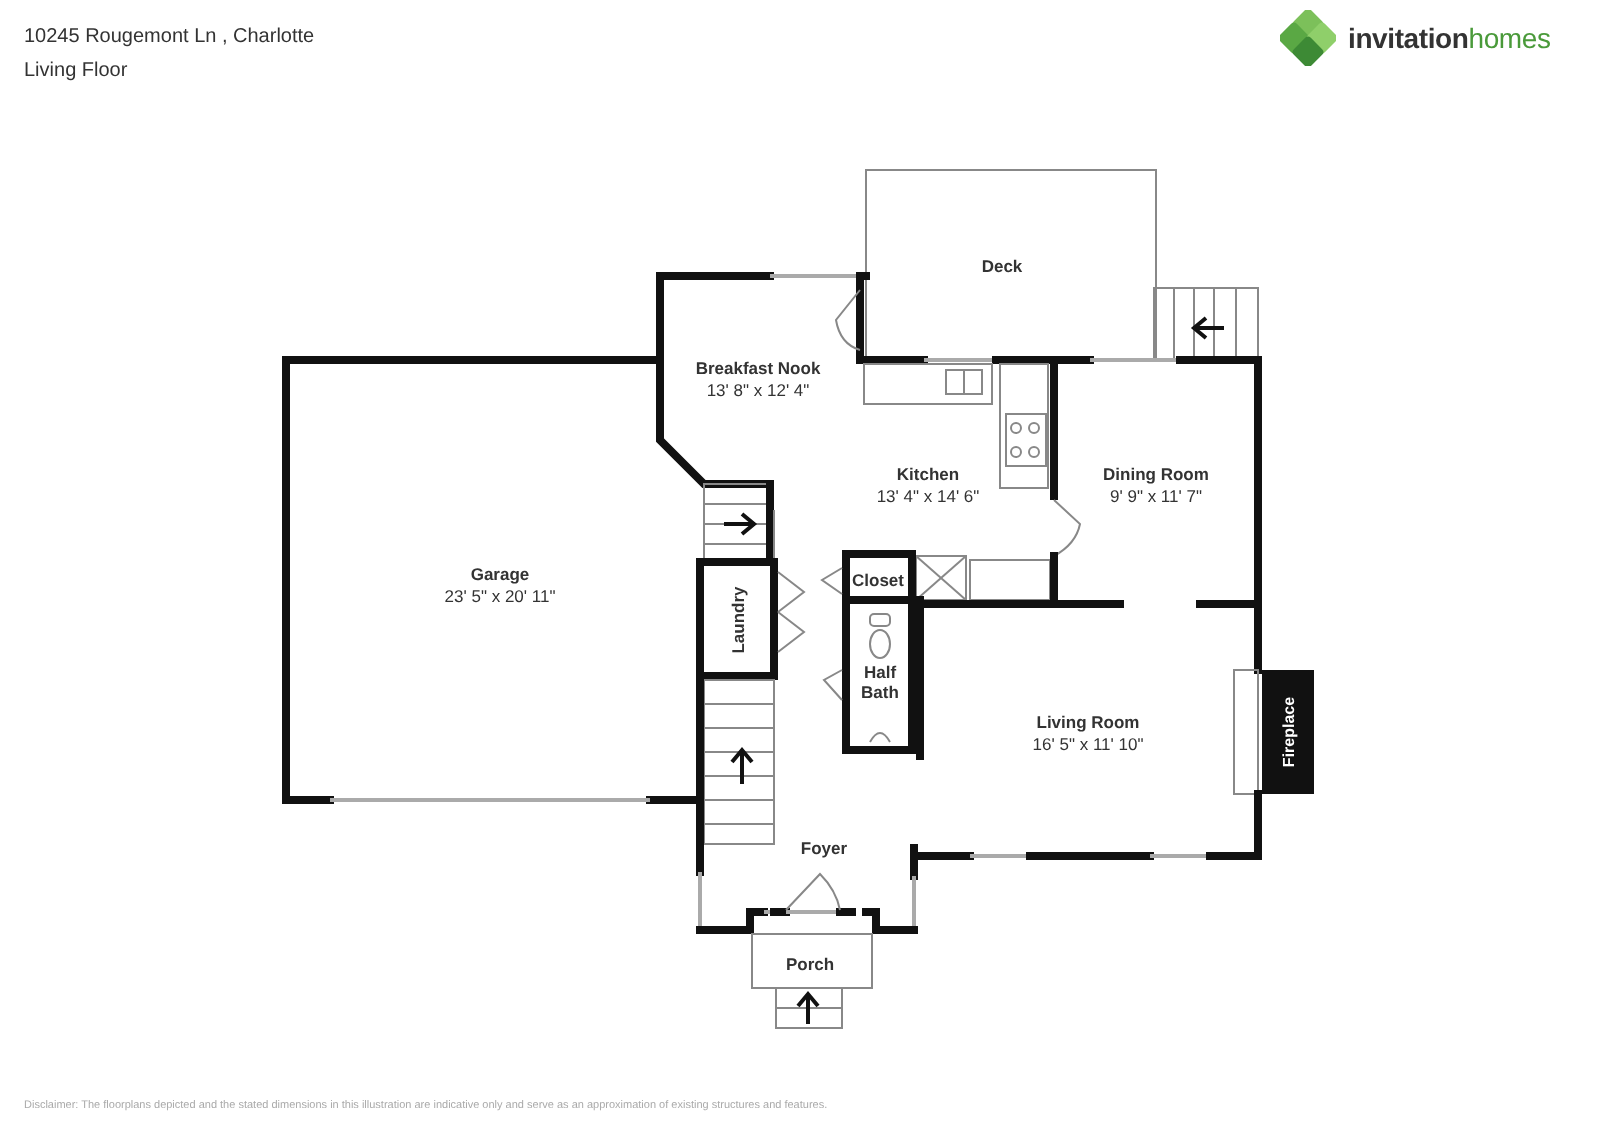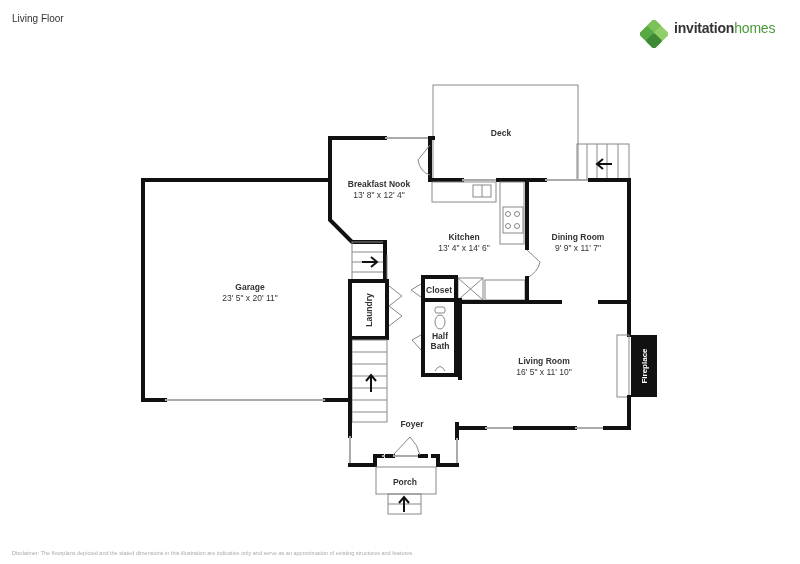--- a/index.html
+++ b/index.html
@@ -1,32 +1,33 @@
 <!DOCTYPE html>
 <html><head>
 <meta charset="utf-8">
 <style>
   html, body { margin: 0; padding: 0; background: #ffffff; }
   body { width: 800px; height: 564px; position: relative; overflow: hidden; font-family: "Liberation Sans", sans-serif; color: #222; }
   .hdr { position: absolute; left: 12px; top: 10px; font-size: 10px; line-height: 17px; color: #333; }
-  .logo { position: absolute; left: 640px; top: 20px; display: flex; align-items: flex-start; }
+  .logo { position: absolute; left: 640px; top: 5px; display: flex; align-items: center; }
   .logo-text { font-size: 14px; margin-left: 6px; letter-spacing: -0.2px; }
   .logo-text .a { color: #333; font-weight: bold; }
   .logo-text .b { color: #4a9a3a; }
   .disc { position: absolute; left: 12px; top: 550px; font-size: 5.5px; color: #aaa; white-space: nowrap; }
   svg { position: absolute; left: 0; top: 0; }
   .room-name { font-family: "Liberation Sans", sans-serif; font-weight: bold; font-size: 8.5px; fill: #333; }
   .room-dim { font-family: "Liberation Sans", sans-serif; font-size: 8.5px; fill: #333; }
   .wall { stroke: #111; stroke-width: 4; fill: none; stroke-linecap: square; }
   .thin { stroke: #888; stroke-width: 1; fill: none; }
 </style>
 </head>
 <body>
 
 <div class="hdr">
+  <div>10245 Rougemont Ln , Charlotte</div>
   <div>Living Floor</div>
 </div>
 
 <div class="logo">
   <svg width="28" height="28" viewBox="0 0 28 28" style="position:static">
     <rect x="8" y="1" width="12" height="12" rx="2" transform="rotate(45 14 7)" fill="#7cc05a"></rect>
     <rect x="1" y="8" width="12" height="12" rx="2" transform="rotate(45 7 14)" fill="#5aa844"></rect>
     <rect x="15" y="8" width="12" height="12" rx="2" transform="rotate(45 21 14)" fill="#8fcf6a"></rect>
     <rect x="8" y="15" width="12" height="12" rx="2" transform="rotate(45 14 21)" fill="#3d8a35"></rect>
   </svg>

